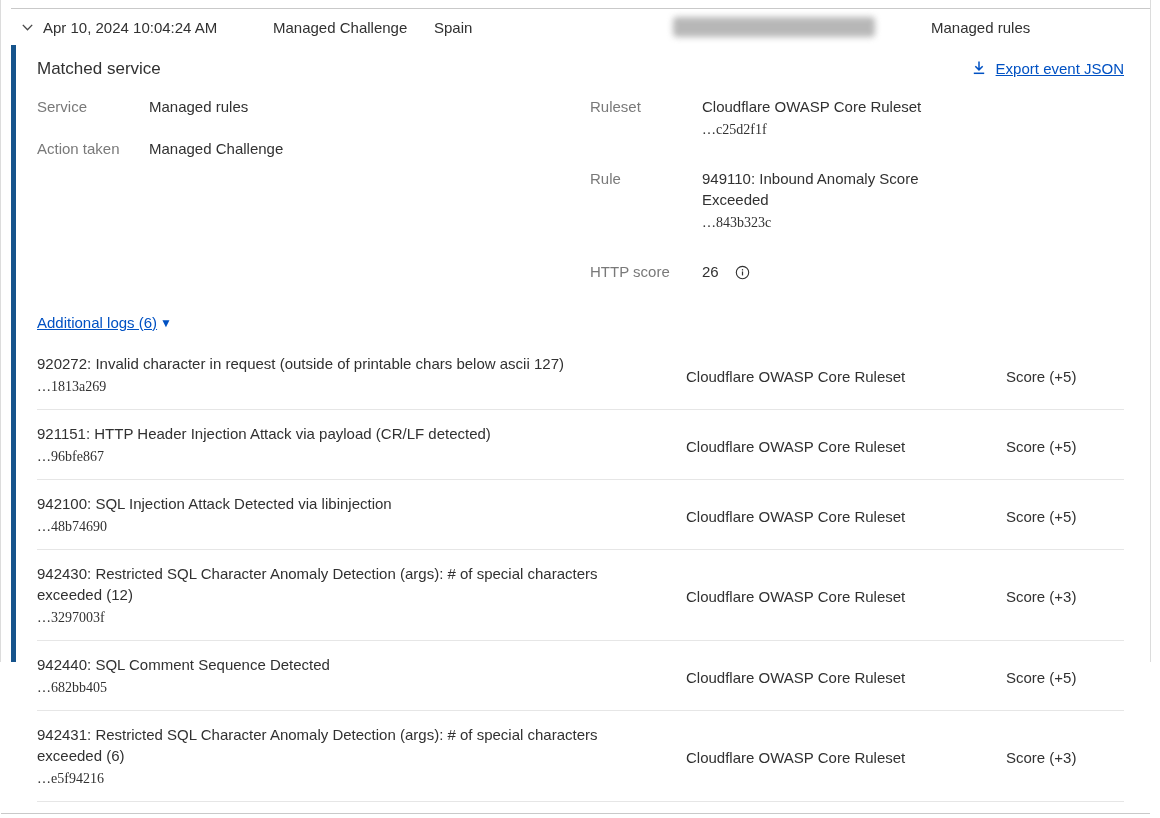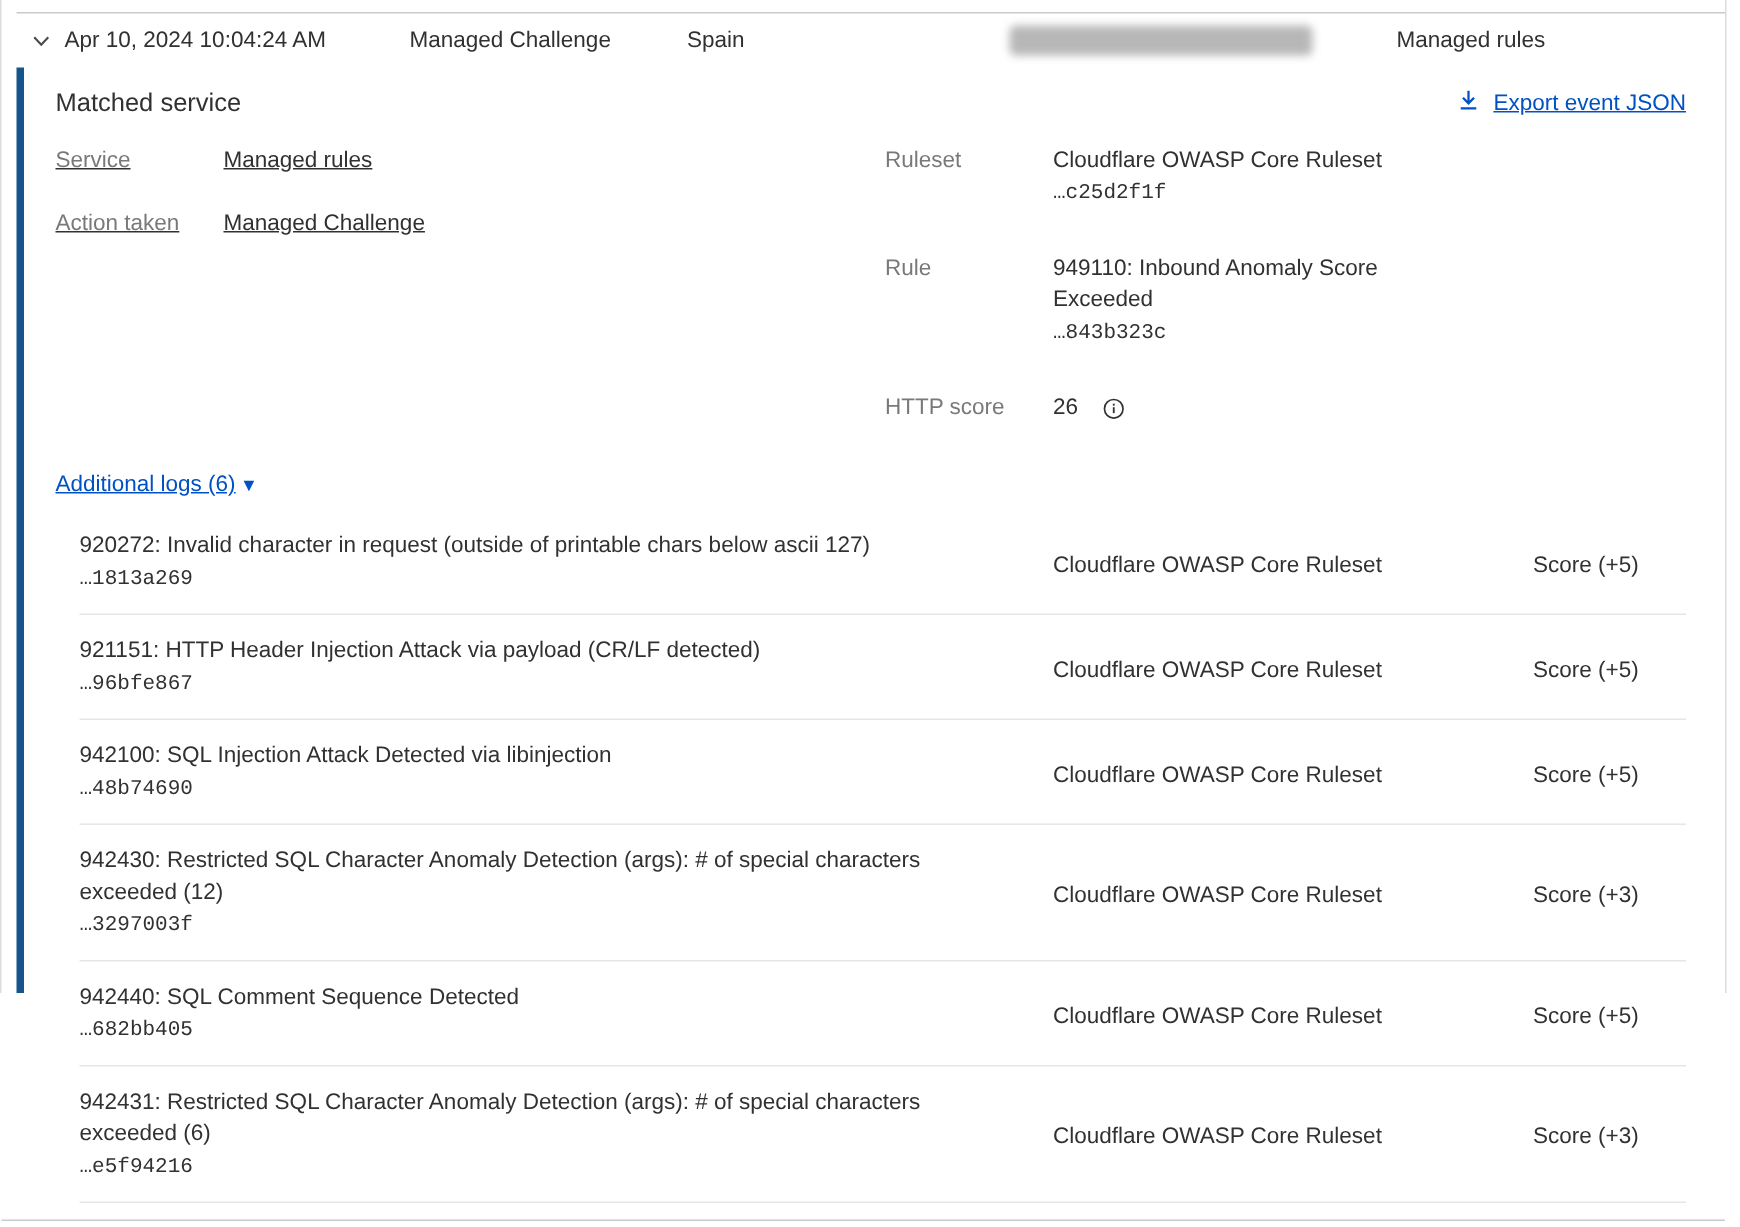--- a/index.html
+++ b/index.html
@@ -12,39 +12,39 @@
   
   .accent-bar { position:absolute; left:10px; top:45px; bottom:0; width:5px; background:#16548c; }
 
   
   .summary-row { position:relative; height:37px; margin-left:10px;
     border-top:1px solid #c9c9c9; cursor:pointer; }
   .summary-row > * { position:absolute; top:50%; transform:translateY(-50%); white-space:nowrap; }
   .chevron { left:5px; width:22px; height:22px; display:flex; align-items:center; justify-content:center; }
   .sum-date    { left:32px; }
   .sum-action  { left:262px; }
-  .sum-country { left:447px; }
+  .sum-country { left:423px; }
   .sum-redacted { left:662px; width:202px; height:20px; background:#a6a6a6;
     border-radius:4px; filter:blur(3px); opacity:.8; }
   .sum-service { left:920px; }
 
   
   .panel { position:relative; padding:13px 26px 11px 36px; border-bottom:1px solid #c9c9c9; }
   .panel-header { display:flex; justify-content:space-between; align-items:flex-start; }
   .panel-title { font-size:17px; font-weight:400; line-height:22px; }
   .export-link { display:flex; align-items:center; gap:9px; color:#0051c3; cursor:pointer; }
   .export-link .label { text-decoration:underline; line-height:22px; }
 
   .details { display:flex; margin-top:16px; }
-  .col-left { width:553px; flex:0 0 553px;text-decoration:underline; }
+  .col-left { width:553px; flex:0 0 553px; }
   .col-right { flex:1; }
   .field { display:flex; margin-bottom:21px; }
   .field-label { flex:0 0 112px; color:#797979; line-height:21px; }
   .field-value { line-height:21px; max-width:238px; }
-  .mono { font-family:Liberation Mono, monospace; font-size:14px; line-height:25px; }
+  .mono { font-family:Liberation Serif, serif; font-size:14px; line-height:25px; }
   .fr-gap1 { margin-bottom:26px; }
   .owasp-val { display:flex; align-items:center; gap:16px; line-height:21px; }
   .info-icon { display:inline-flex; cursor:pointer; margin-top:1px; }
 
   
   .logs-toggle { display:inline-flex; align-items:center; margin:30px 0 6px 36px; cursor:pointer; }
   .logs-toggle .label { color:#0051c3; text-decoration:underline; line-height:22px; }
   .caret { color:#0051c3; font-size:12px; margin-left:3px; }
 
   .logs-table { margin:0 26px 0 36px; }
@@ -129,21 +129,21 @@
         </div>
       </div>
     </div>
 
     <div>
       <div class="logs-toggle" style="margin-left:0">
         <span class="label">Additional logs (6)</span>
         <span class="caret">▼</span>
       </div>
 
-      <div class="logs-table" style="margin-left:16px; margin-right:0">
+      <div class="logs-table" style="margin-left:0; margin-right:0">
   <div class="log-row">
     <div class="log-desc">
       <div class="desc-text">920272: Invalid character in request (outside of printable chars below ascii 127)</div>
       <div class="mono">…1813a269</div>
     </div>
     <div class="log-ruleset">Cloudflare OWASP Core Ruleset</div>
     <div class="log-score">Score (+5)</div>
   </div>
 
   <div class="log-row">

